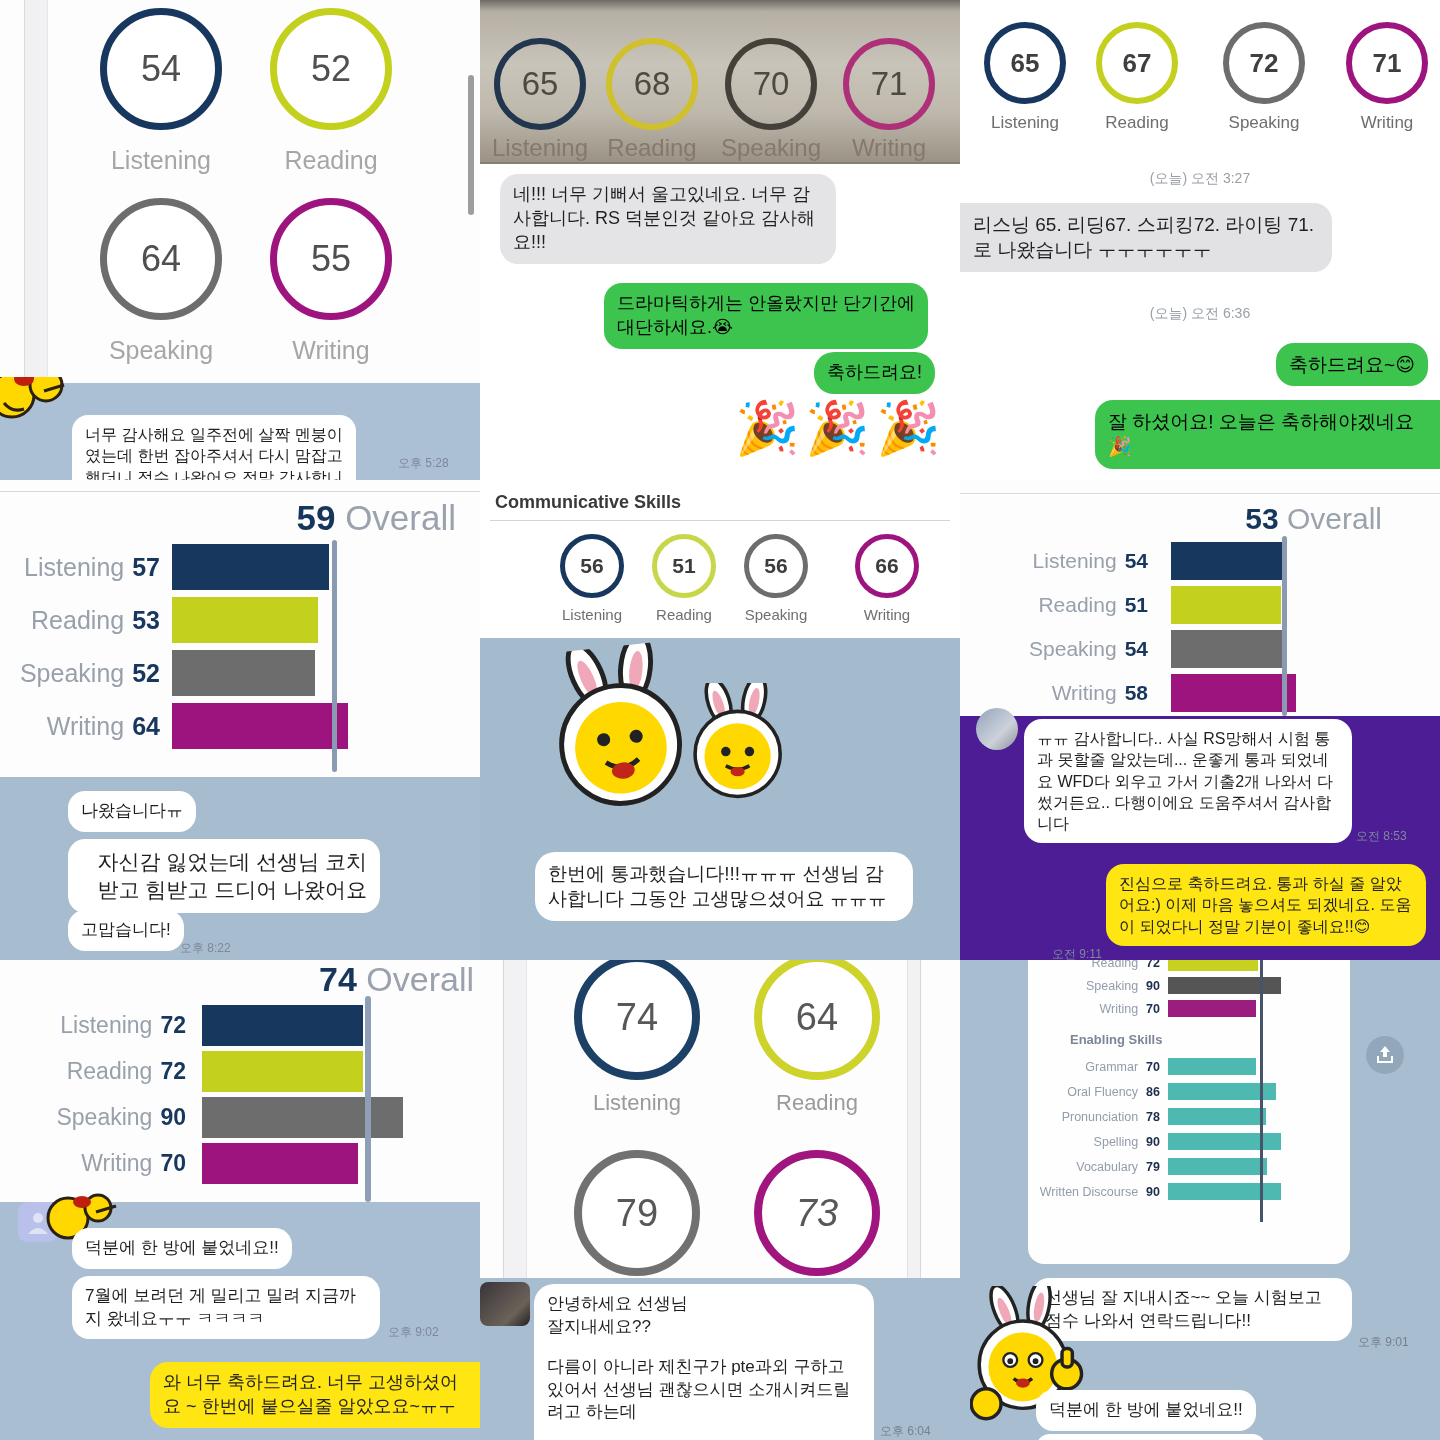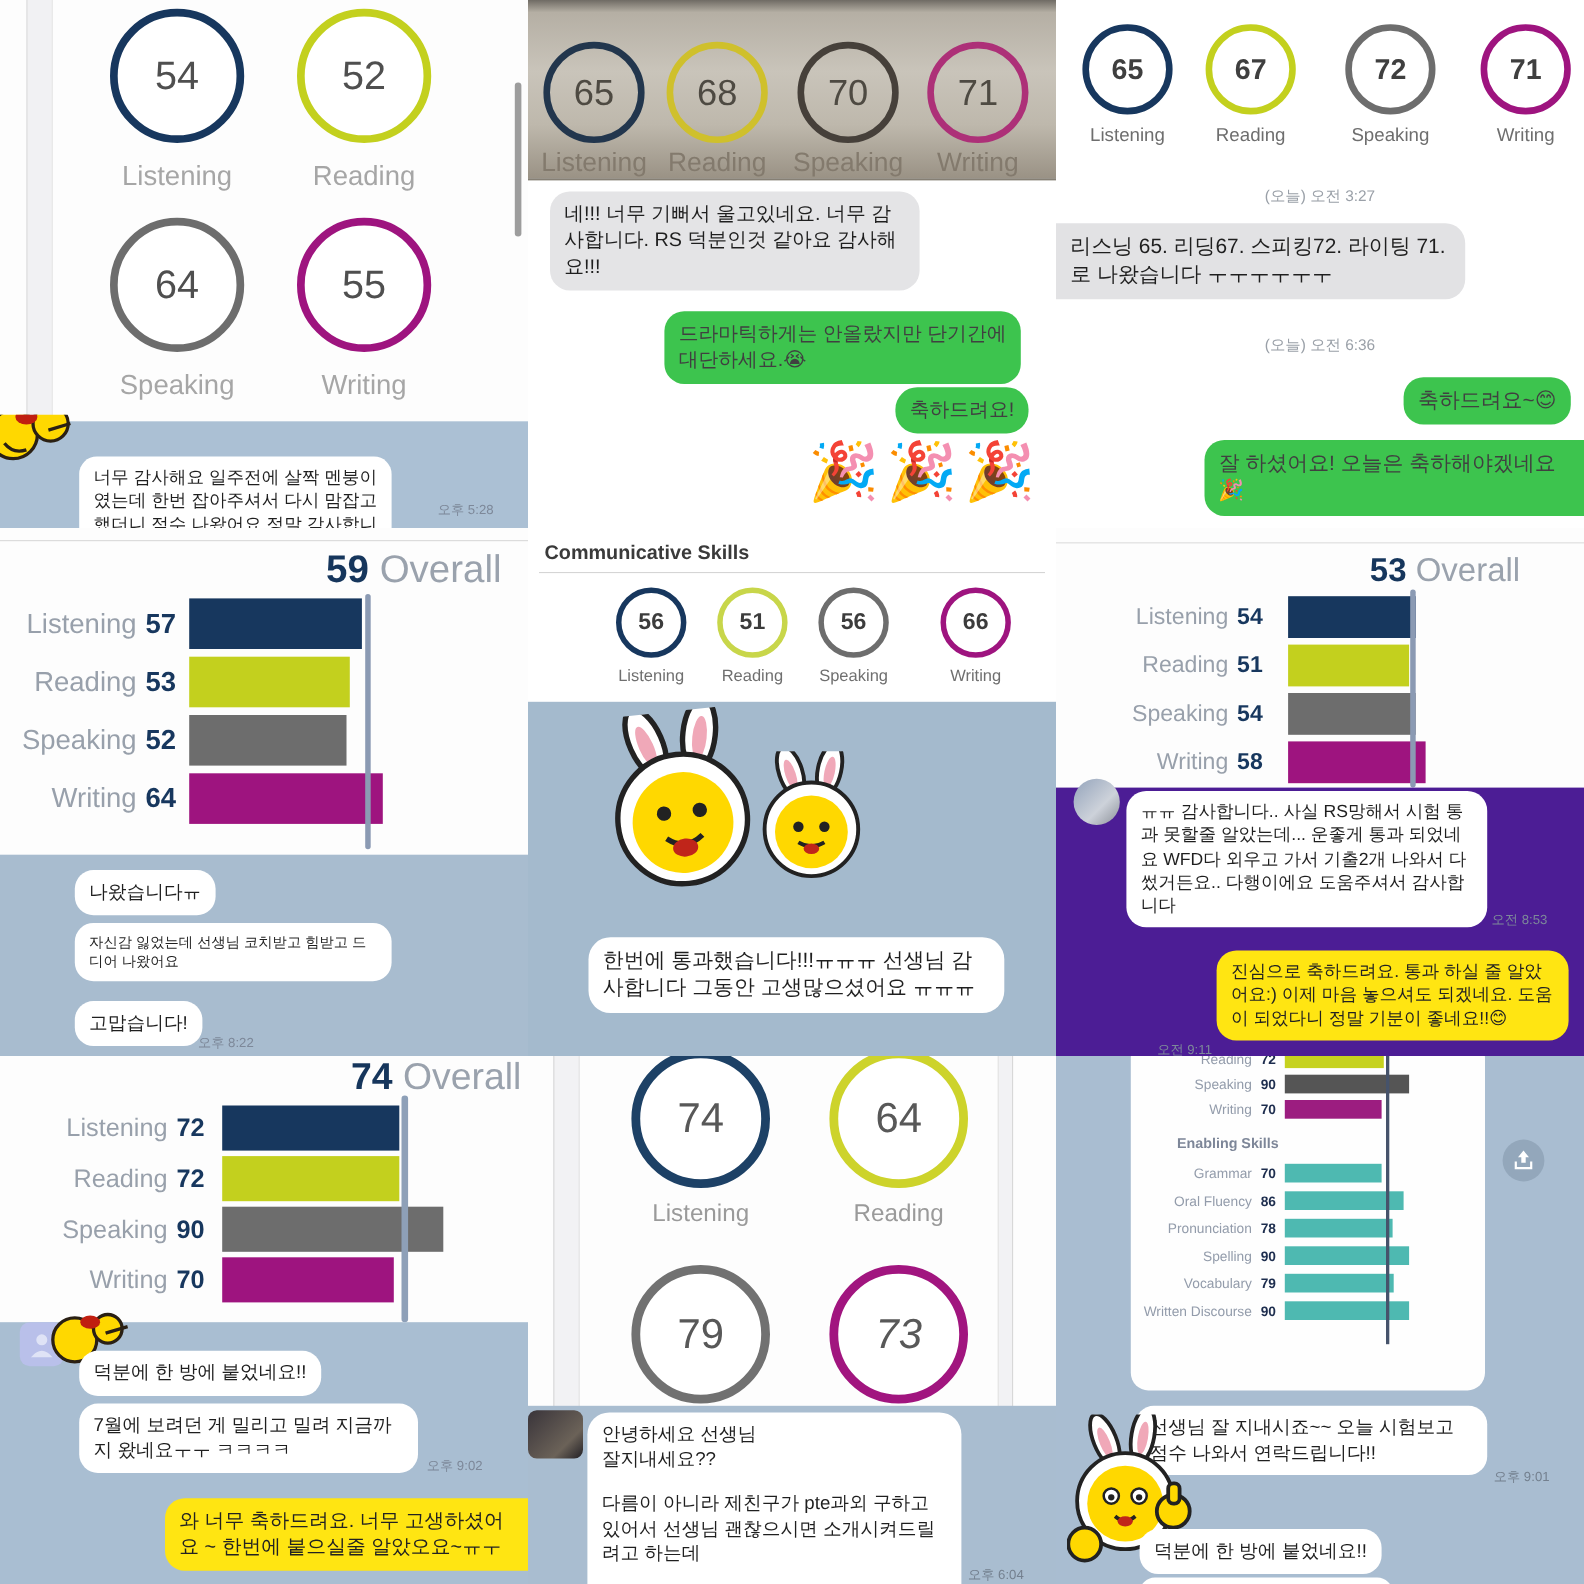--- a/index.html
+++ b/index.html
@@ -12,21 +12,21 @@
   
   .scorewrap{position:absolute;display:flex;flex-direction:column;align-items:center;}
   .circ{border-radius:50%;display:flex;align-items:center;justify-content:center;background:#fff;box-sizing:border-box;}
   .circ .num{color:#4f4f4f;}
   .clabel{color:#9f9f9f;}
 
   
   .bub{position:absolute;border-radius:17px;padding:9px 13px;font-size:17px;line-height:1.33;color:#1f1f1f;word-break:break-word;box-sizing:border-box;}
   .bub-white{background:#ffffff;}
   .bub-gray{background:#e4e4e6;}
-  .bub-green{background:#3dc44e;color:#404040;}
+  .bub-green{background:#3dc44e;color:#000000;}
   .bub-yellow{background:#ffe512;color:#222;}
   .ts{position:absolute;font-size:12px;color:#7d8899;white-space:nowrap;}
 
   
   .barrow{display:flex;align-items:center;}
   .barlab{display:flex;justify-content:flex-end;align-items:center;gap:8px;box-sizing:border-box;}
   .barlab .lab{color:#98a0ab;}
   .barlab b{color:#17375e;}
   .bar{flex:0 0 auto;}
 
@@ -71,21 +71,21 @@
   .ml .overall{right:24px;top:18px;font-size:35px;text-align:right;}
   .overall b{color:#16365c;}
   .overall span{color:#9aa2ad;font-weight:300;}
   .ml .rows{left:0;top:64px;}
   .ml .barrow{height:46px;margin-bottom:7px;}
   .ml .barlab{width:160px;font-size:25px;}
   .ml .bar{height:46px;margin-left:12px;}
   .ml .vline{left:332px;top:60px;width:5px;height:232px;background:#8b9ab3;border-radius:3px;}
   .ml .chat{left:0;top:297px;width:480px;height:183px;background:#a8bccf;}
   .ml .b1{left:68px;top:14px;font-size:17px;}
-  .ml .b2{left:68px;top:62px;width:288px;font-size:13px;}
+  .ml .b2{left:68px;top:62px;width:312px;font-size:21px;text-align:right;}
   .ml .b3{left:68px;top:133px;font-size:17px;}
   .ml .ts{left:180px;top:163px;}
 
   
   .mm{left:480px;top:480px;background:#fff;}
   .mm .hdr{left:15px;top:12px;font-size:18px;font-weight:bold;color:#3a3a3a;}
   .mm .rule{left:10px;top:40px;width:460px;height:1px;background:#d5d5d5;}
   .mm .circ{width:64px;height:64px;border:5px solid;}
   .mm .num{font-size:21px;font-weight:bold;color:#3c3c3c;}
   .mm .clabel{font-size:15px;margin-top:8px;color:#6f6f6f;}

